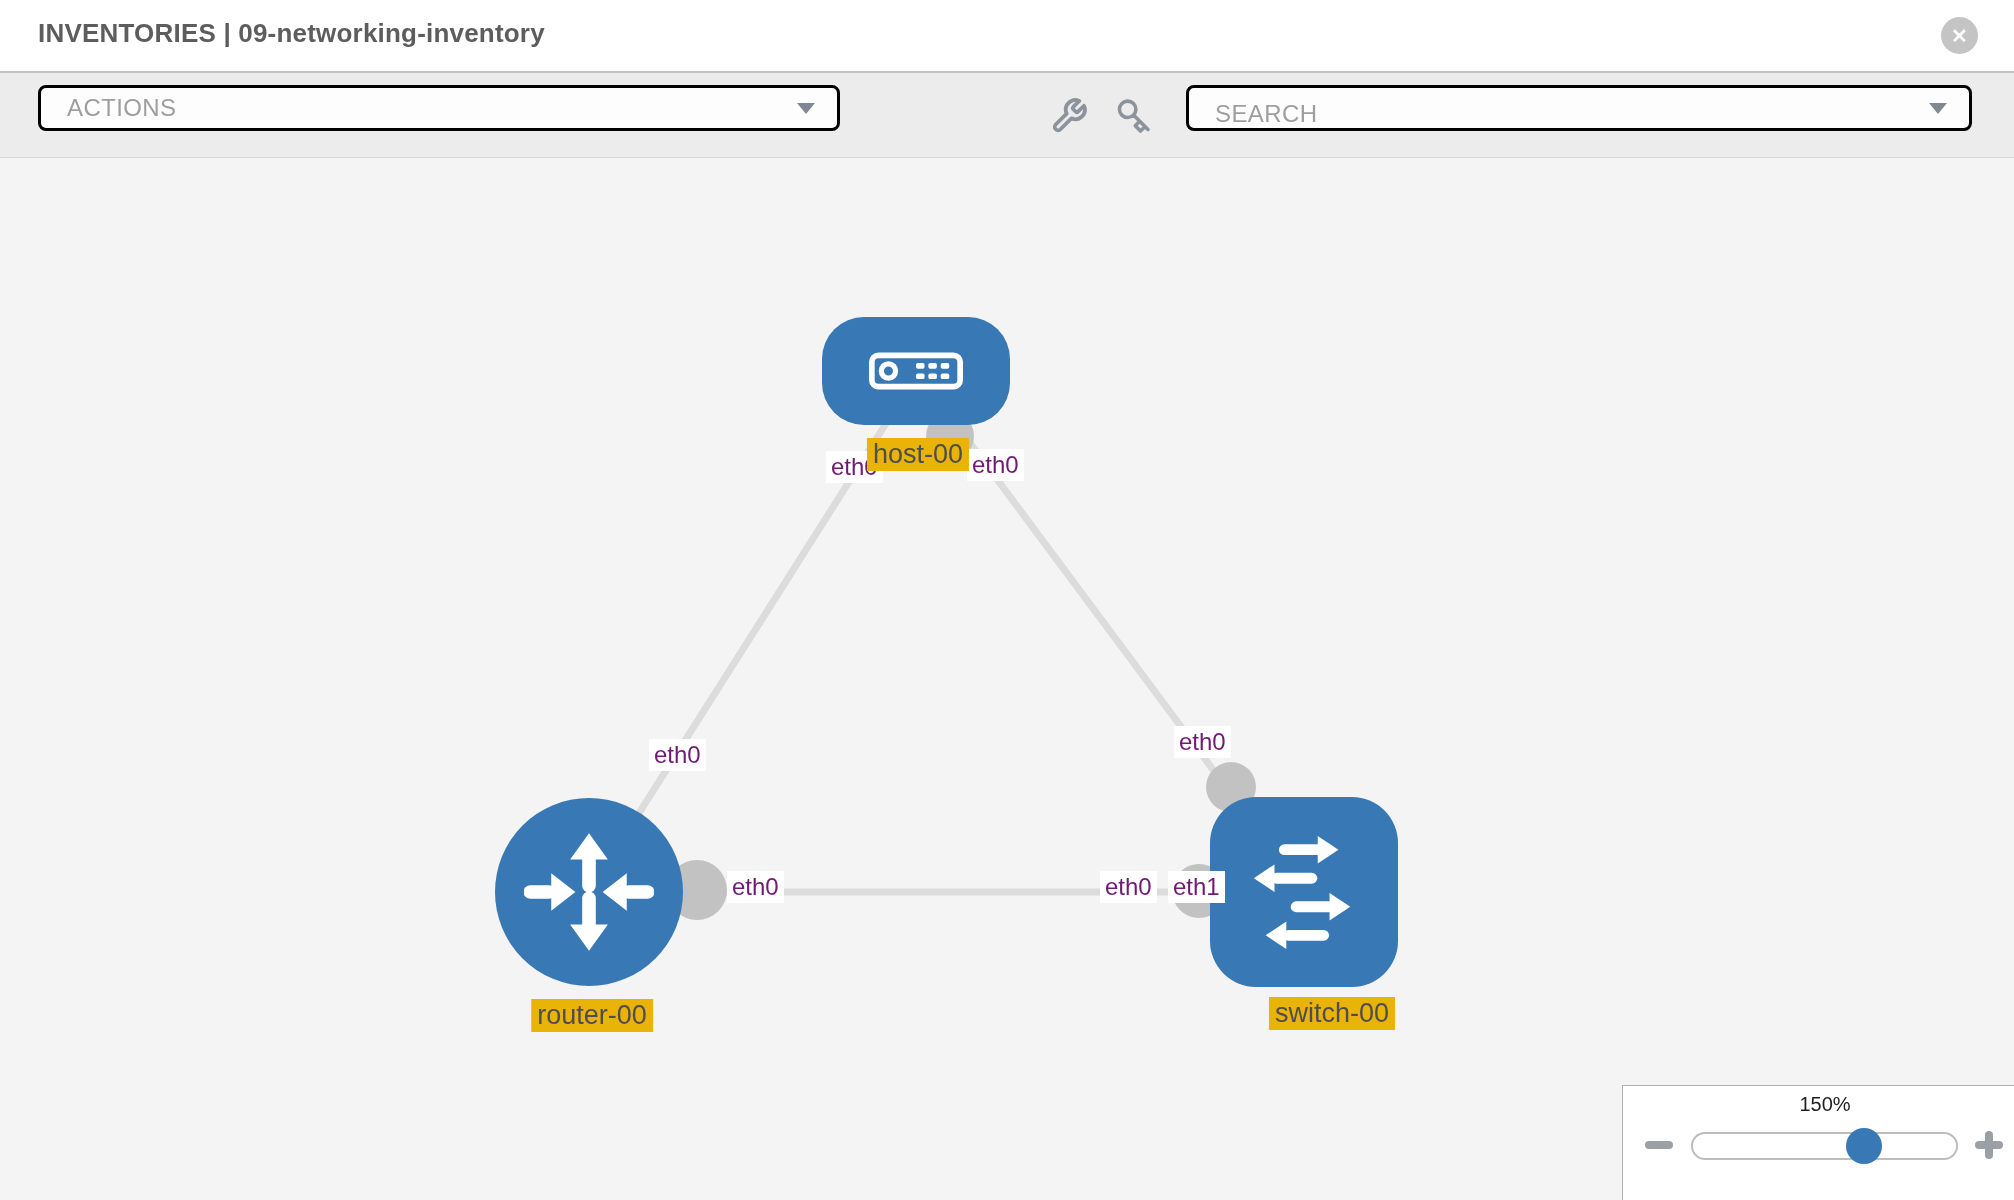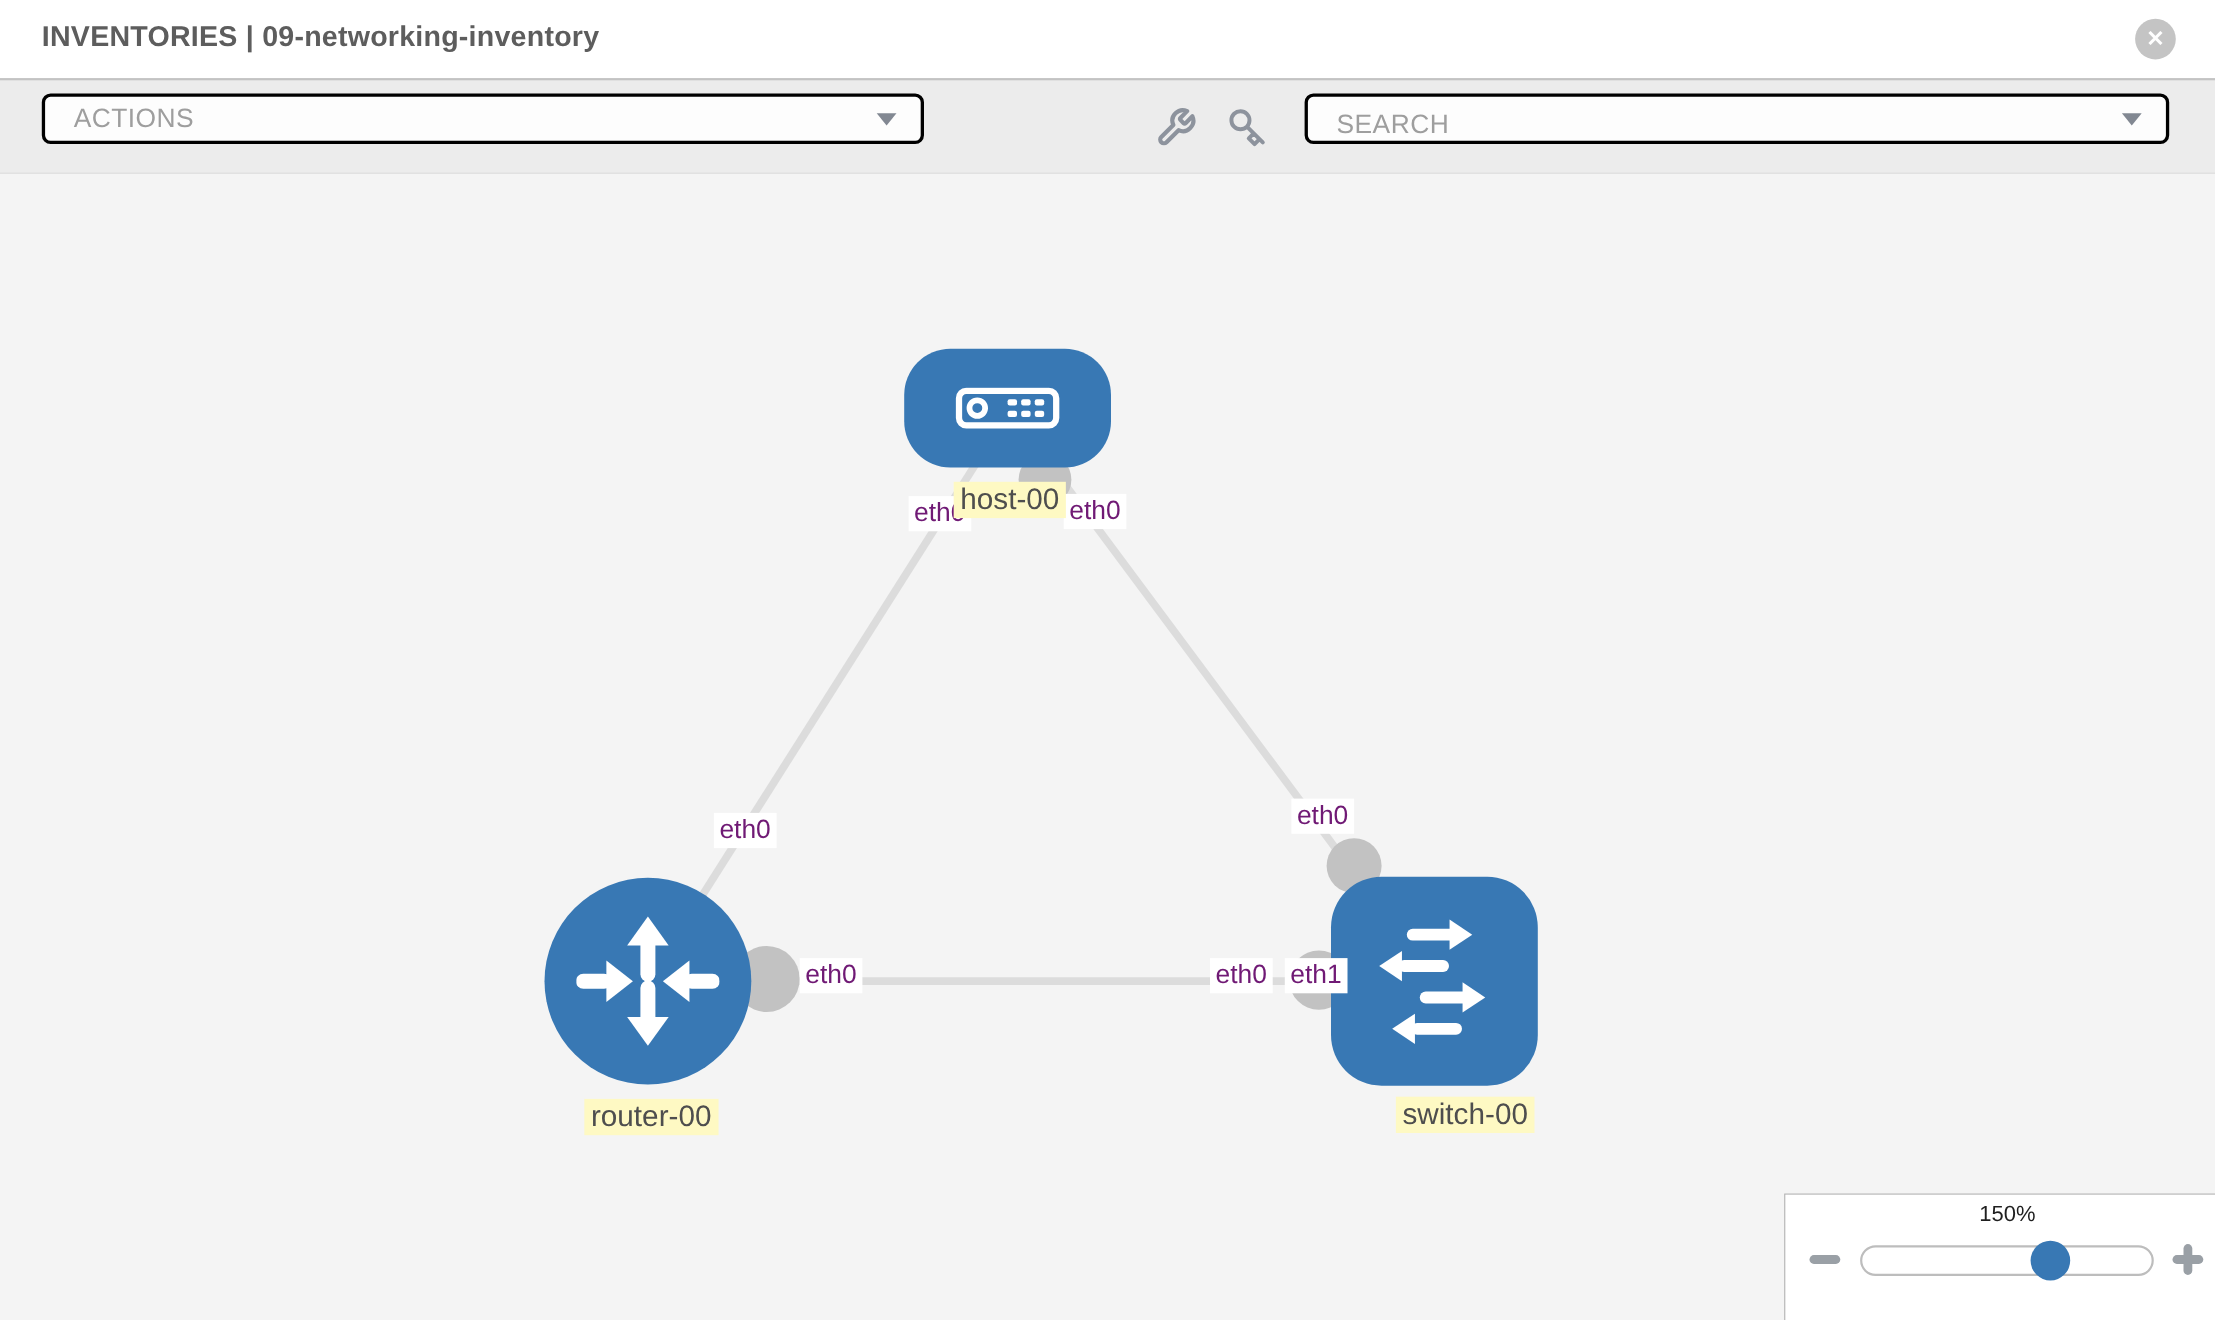--- a/index.html
+++ b/index.html
@@ -33,21 +33,21 @@
 
   
   .canvas { position:absolute; left:0; top:158px; width:2014px; height:1042px; background:#f4f4f4; }
   .net-svg { position:absolute; left:0; top:0; }
 
   .node { position:absolute; background:#3878b4; display:flex; align-items:center; justify-content:center; cursor:pointer; }
   .node-host   { left:822px;  top:159px; width:188px; height:108px; border-radius:42px; }
   .node-router { left:495px;  top:640px; width:188px; height:188px; border-radius:50%; }
   .node-switch { left:1210px; top:639px; width:188px; height:190px; border-radius:46px; }
 
-  .nlabel { position:absolute; background:#fef9c3; color:#4e4e4e; font-size:27px;
+  .nlabel { position:absolute; background:#eab308; color:#4e4e4e; font-size:27px;
             padding:1px 6px; white-space:nowrap; z-index:6; }
   .elabel { position:absolute; background:#ffffff; color:#701a75; font-size:24px;
             padding:2px 5px; white-space:nowrap; z-index:5; }
   .lab-host   { left:918px;  top:280px; transform:translateX(-50%); }
   .lab-router { left:592px;  top:841px; transform:translateX(-50%); }
   .lab-switch { left:1332px; top:839px; transform:translateX(-50%); }
   .eth-host-left  { left:826px;  top:293px; z-index:4; }
   .eth-host-right { left:967px;  top:291px; z-index:4; }
   .eth-hr-link    { left:649px;  top:581px; }
   .eth-hs-link    { left:1174px; top:568px; }

